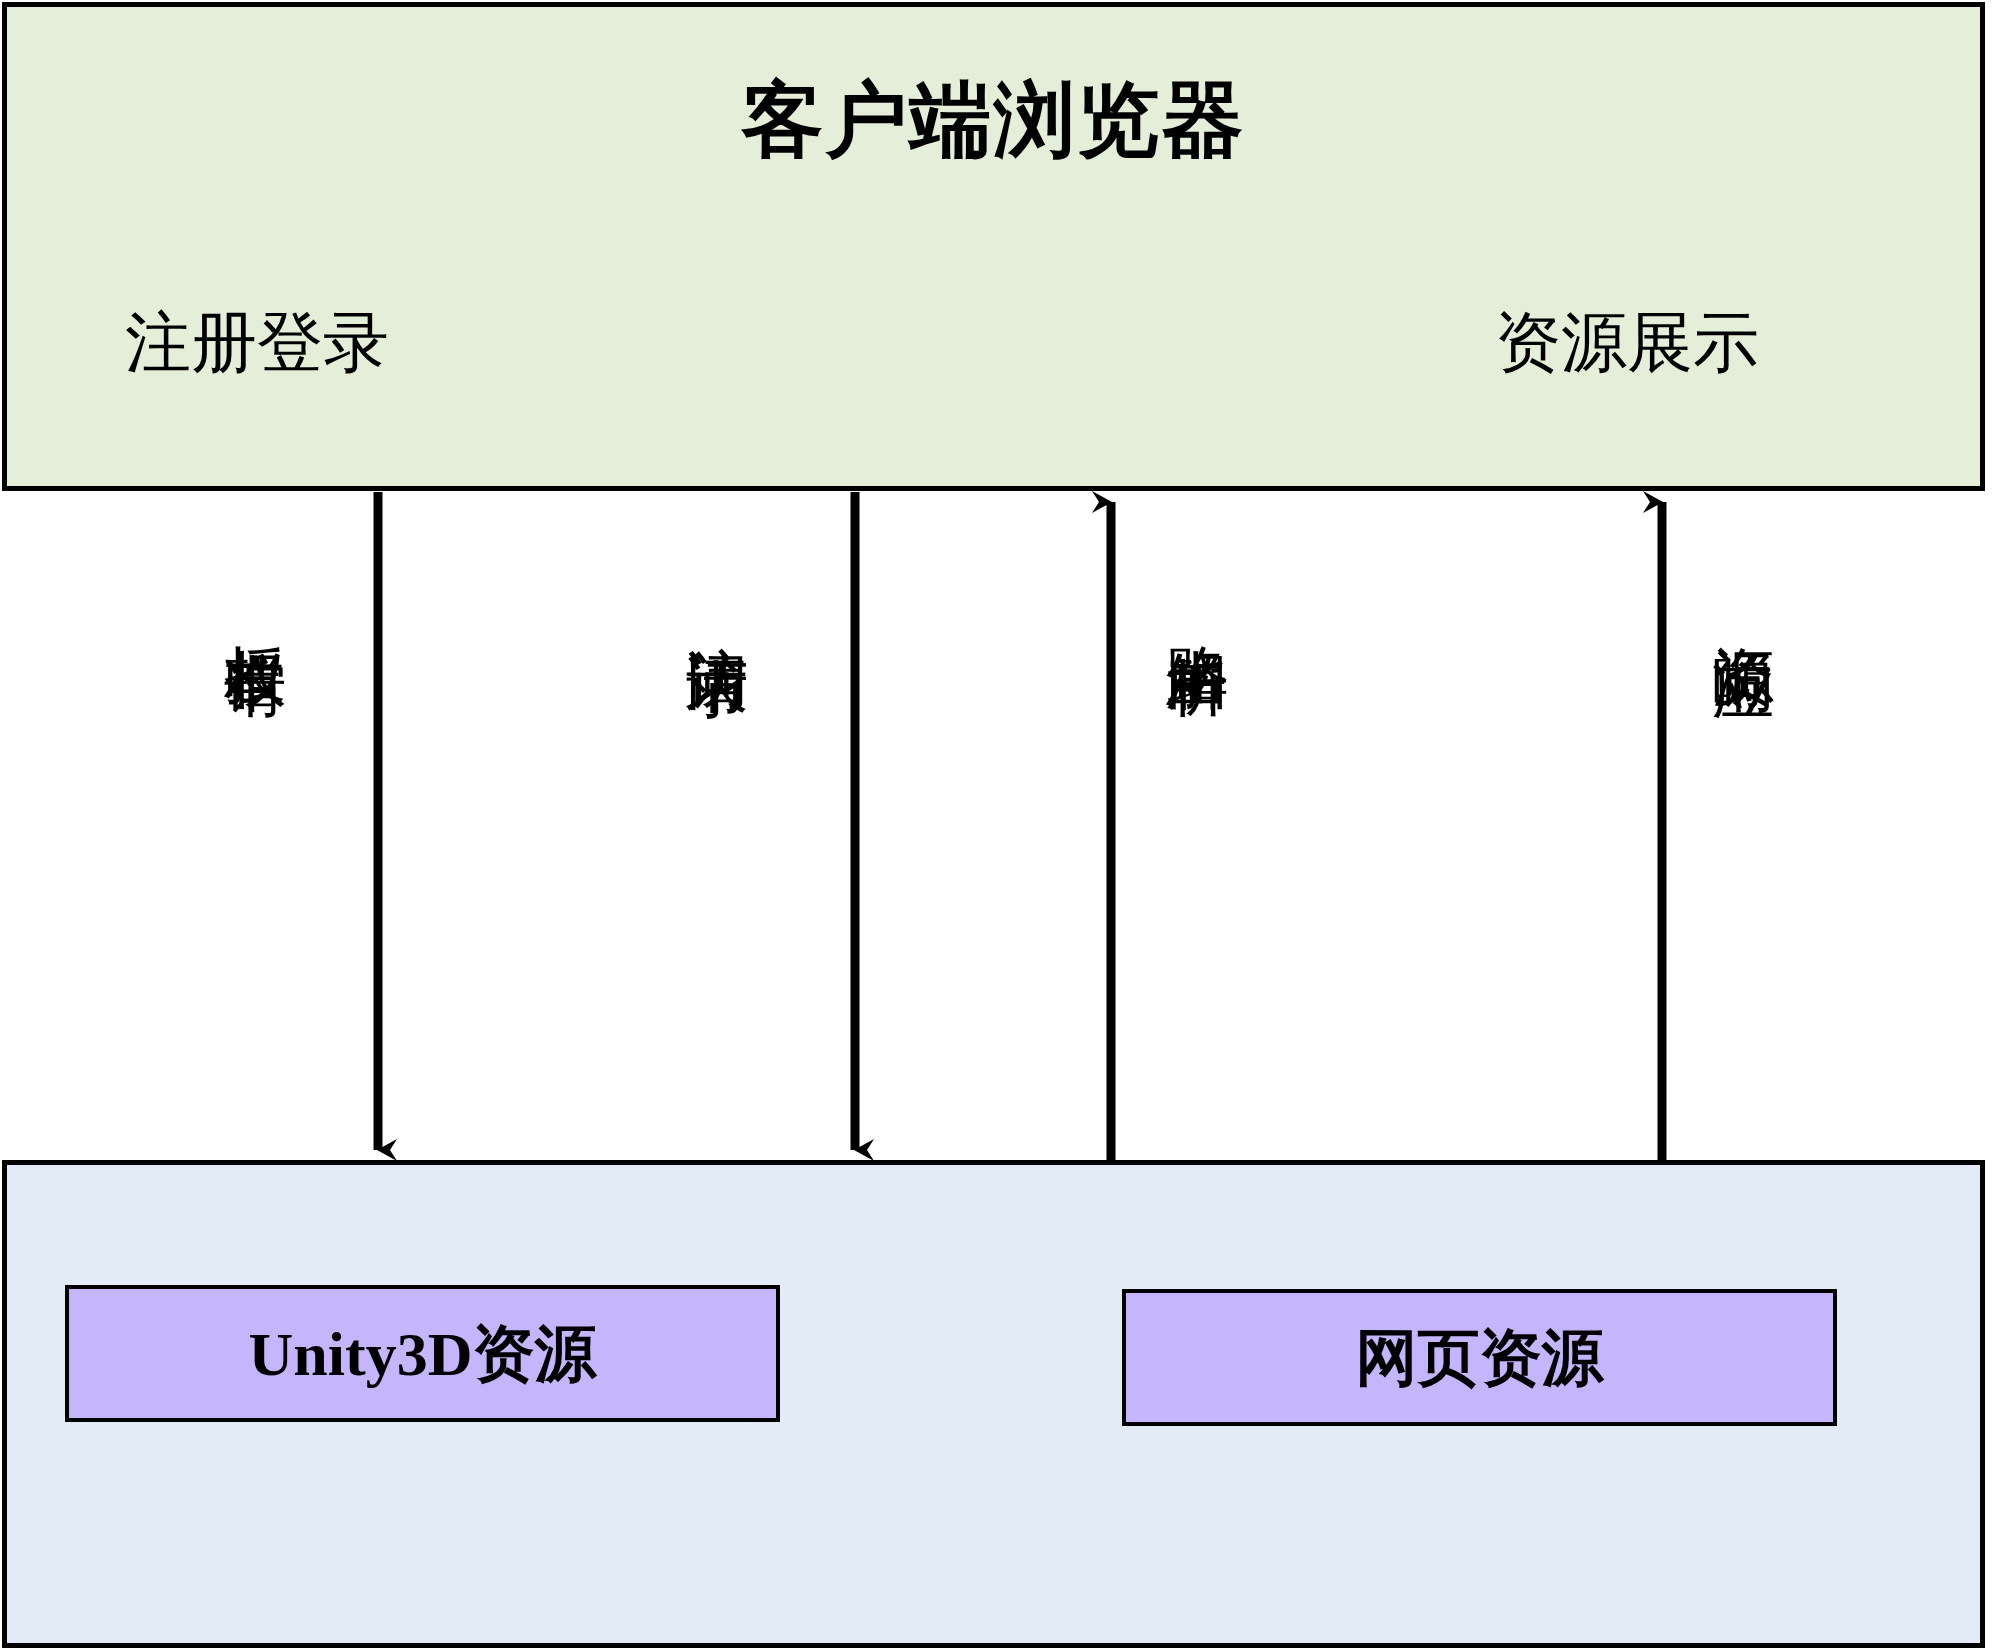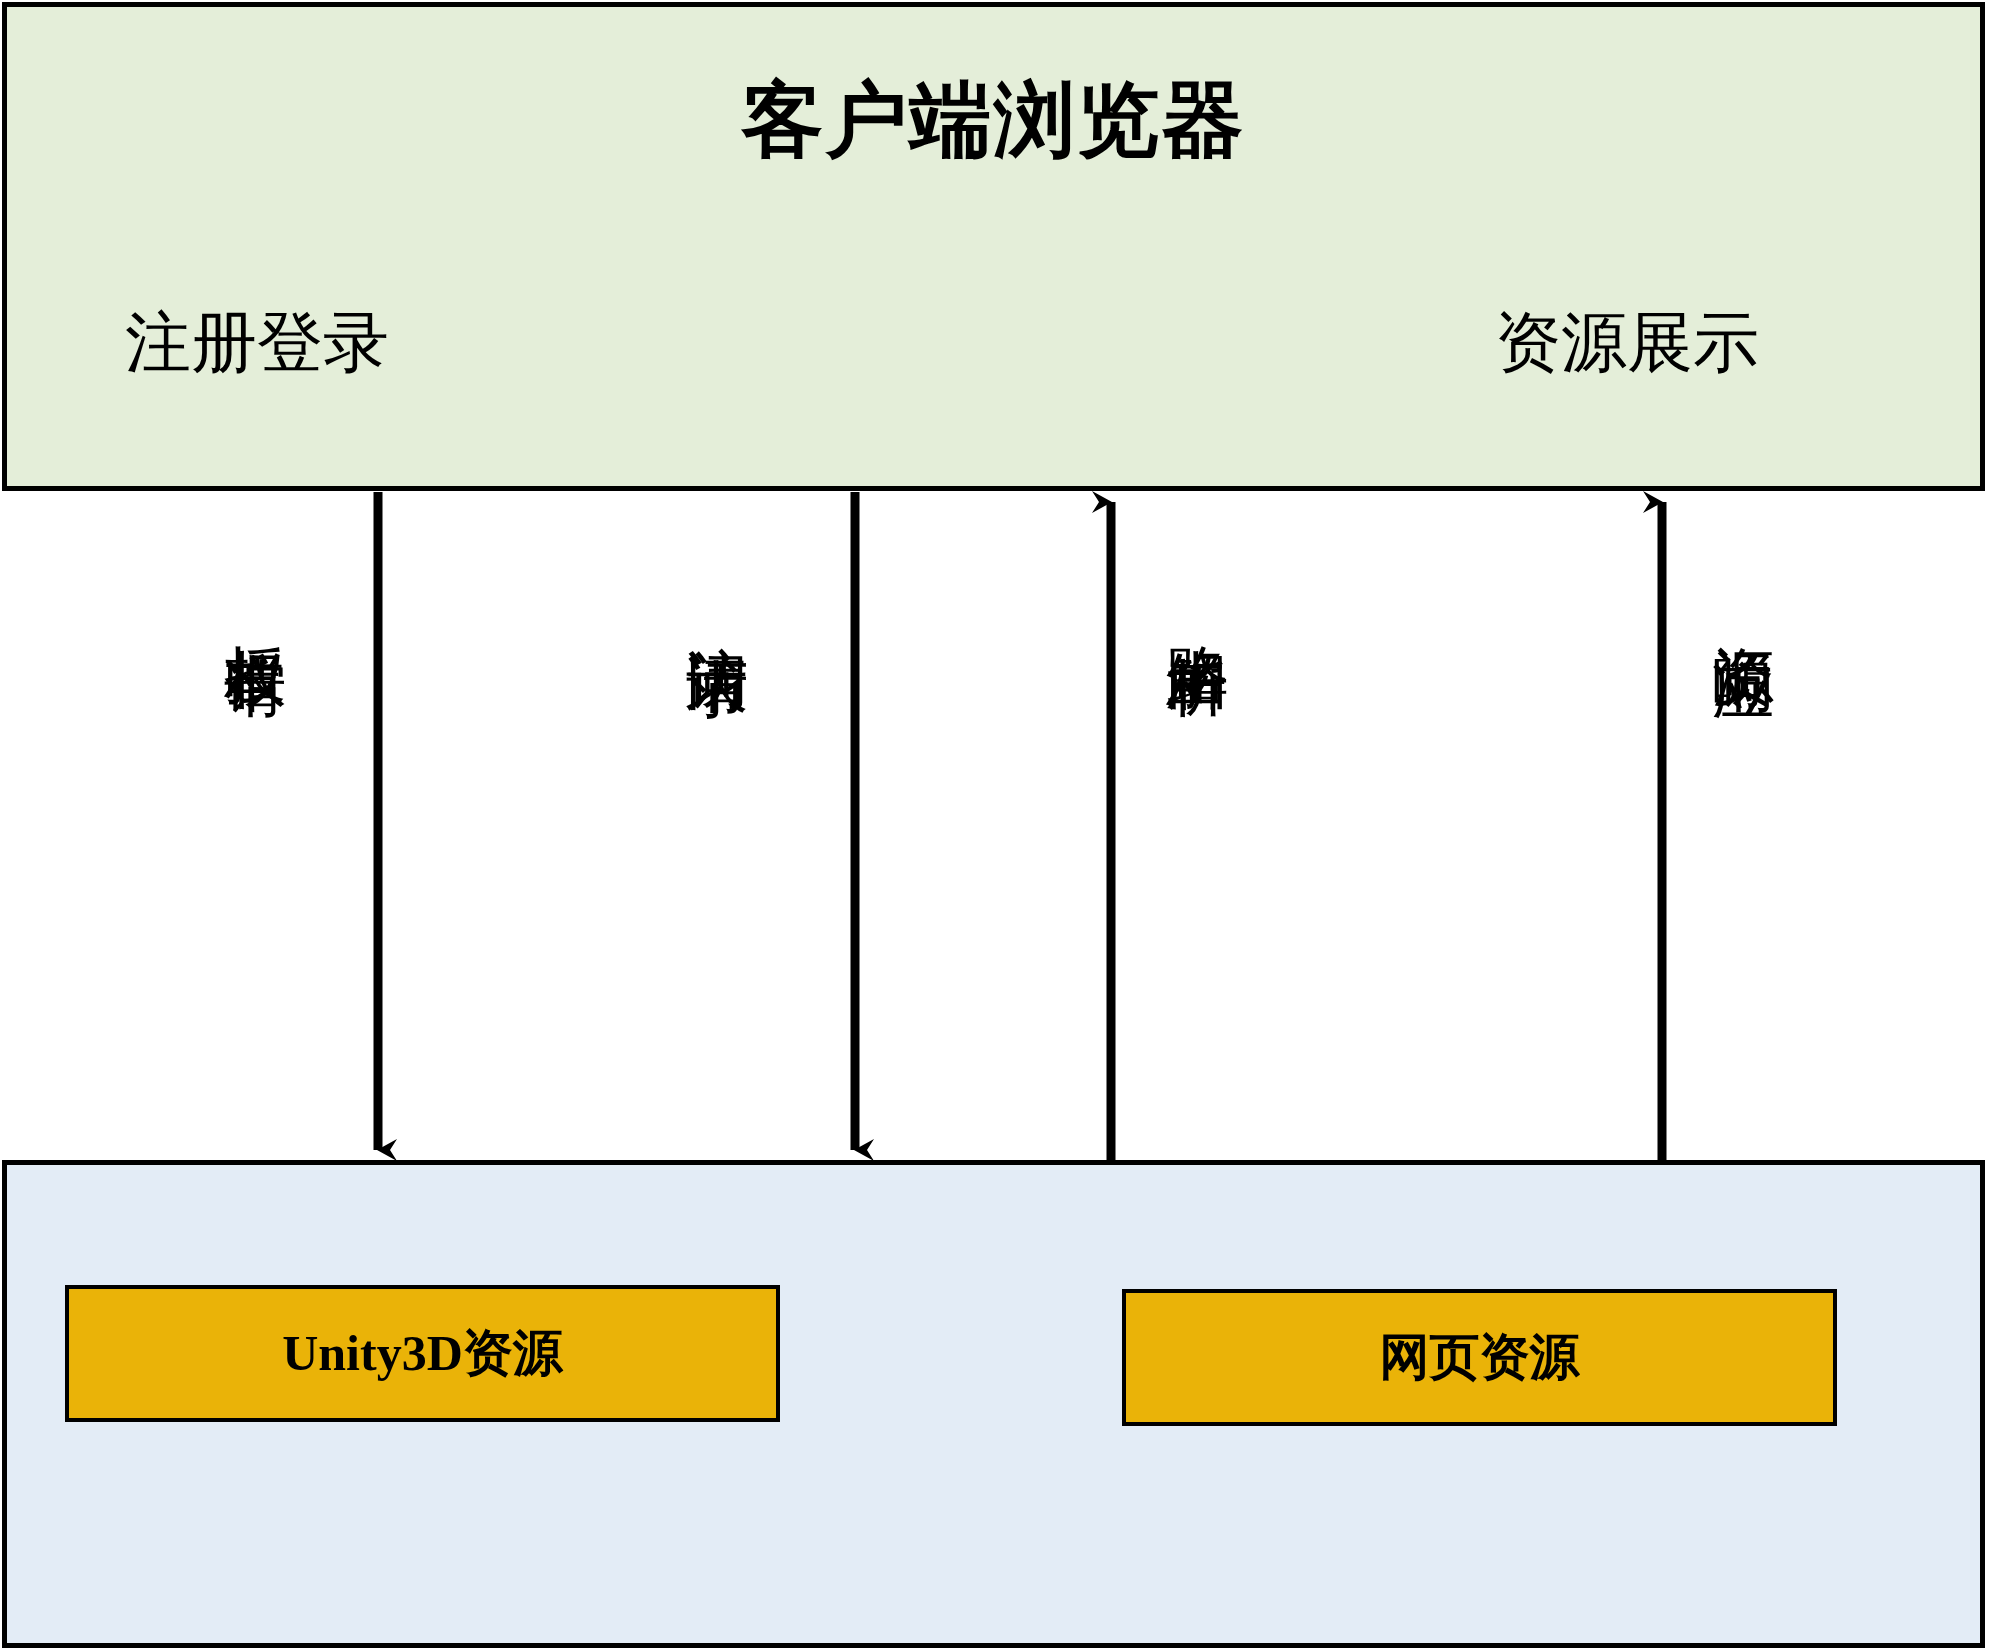--- a/index.html
+++ b/index.html
@@ -79,27 +79,27 @@
     right: 0;
     bottom: 28px;
     text-align: center;
     font-size: 78px;
     font-weight: bold;
     color: #000;
     line-height: 1.1;
   }
   .res-box {
     position: absolute;
-    background: #eab308;
+    background: #c4b5fd;
     border: 4px solid #000000;
     box-sizing: border-box;
     display: flex;
     align-items: center;
     justify-content: center;
-    font-size: 50px;
+    font-size: 62px;
     font-weight: bold;
     color: #000;
     white-space: nowrap;
   }
   .res-box.r0 {
     left: 58px;
     top: 120px;
     width: 715px;
     height: 137px;
   }

